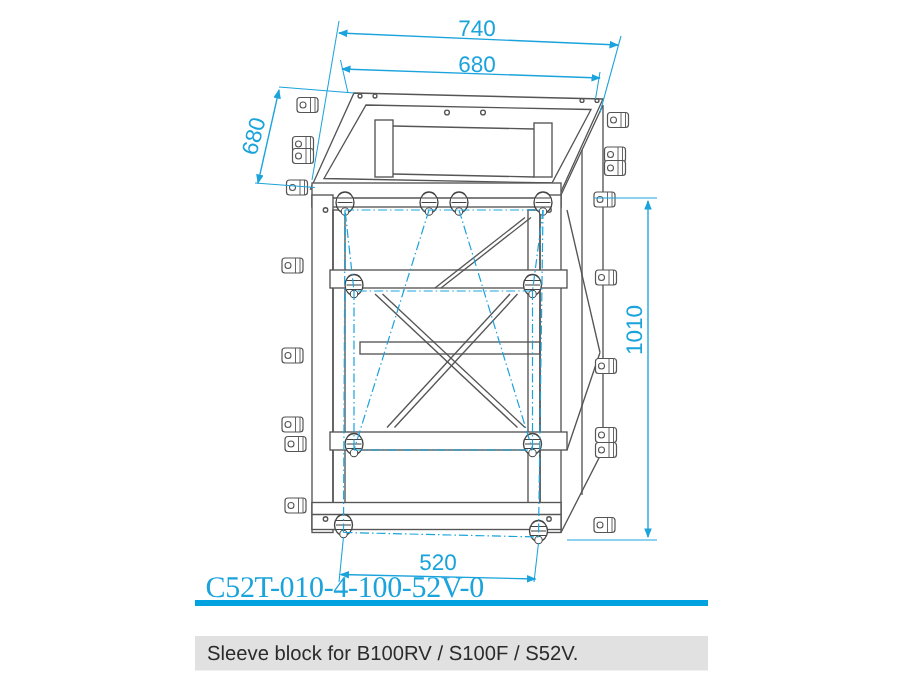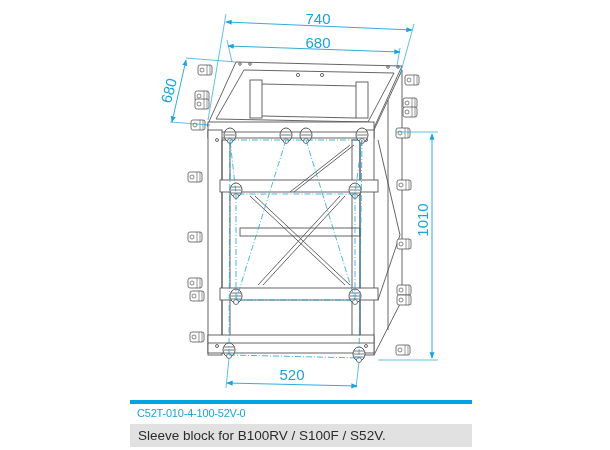--- a/index.html
+++ b/index.html
@@ -1,20 +1,20 @@
 <!DOCTYPE html>
 <html><head>
 <meta charset="utf-8">
 <style>
   html,body{margin:0;padding:0;background:#ffffff;}
   body{width:610px;height:450px;position:relative;overflow:hidden;font-family:"Liberation Sans",sans-serif;}
   #drawing{position:absolute;left:0;top:0;width:610px;height:400px;}
   .dim-text{font-family:"Liberation Sans",sans-serif;font-size:15px;fill:#1ba3dc;}
   .accent-bar{position:absolute;left:130px;top:400px;width:342px;height:4px;background:#00a3e0;}
-  .part-number{position:absolute;left:137px;top:404px;height:19px;line-height:19px;font-size:11px;color:#1ba3dc;letter-spacing:-0.2px;}
+  .part-number{position:absolute;left:137px;top:383px;height:19px;line-height:19px;font-size:20px;color:#1ba3dc;letter-spacing:-0.2px;font-family:Liberation Serif, serif;}
   .desc-bar{position:absolute;left:130px;top:424px;width:342px;height:23px;background:#e1e1e1;}
   .desc-text{position:absolute;left:8px;top:0;line-height:23px;font-size:13.5px;color:#2b2b2b;}
 </style>
 </head>
 <body>
 
 <svg id="drawing" viewBox="0 0 610 400" xmlns="http://www.w3.org/2000/svg">
   <defs>
     <marker id="arr" viewBox="0 0 10 10" refX="9" refY="5" markerWidth="7" markerHeight="7" orient="auto-start-reverse">
       <path d="M0,1 L10,5 L0,9 z" fill="#1ba3dc"></path>

